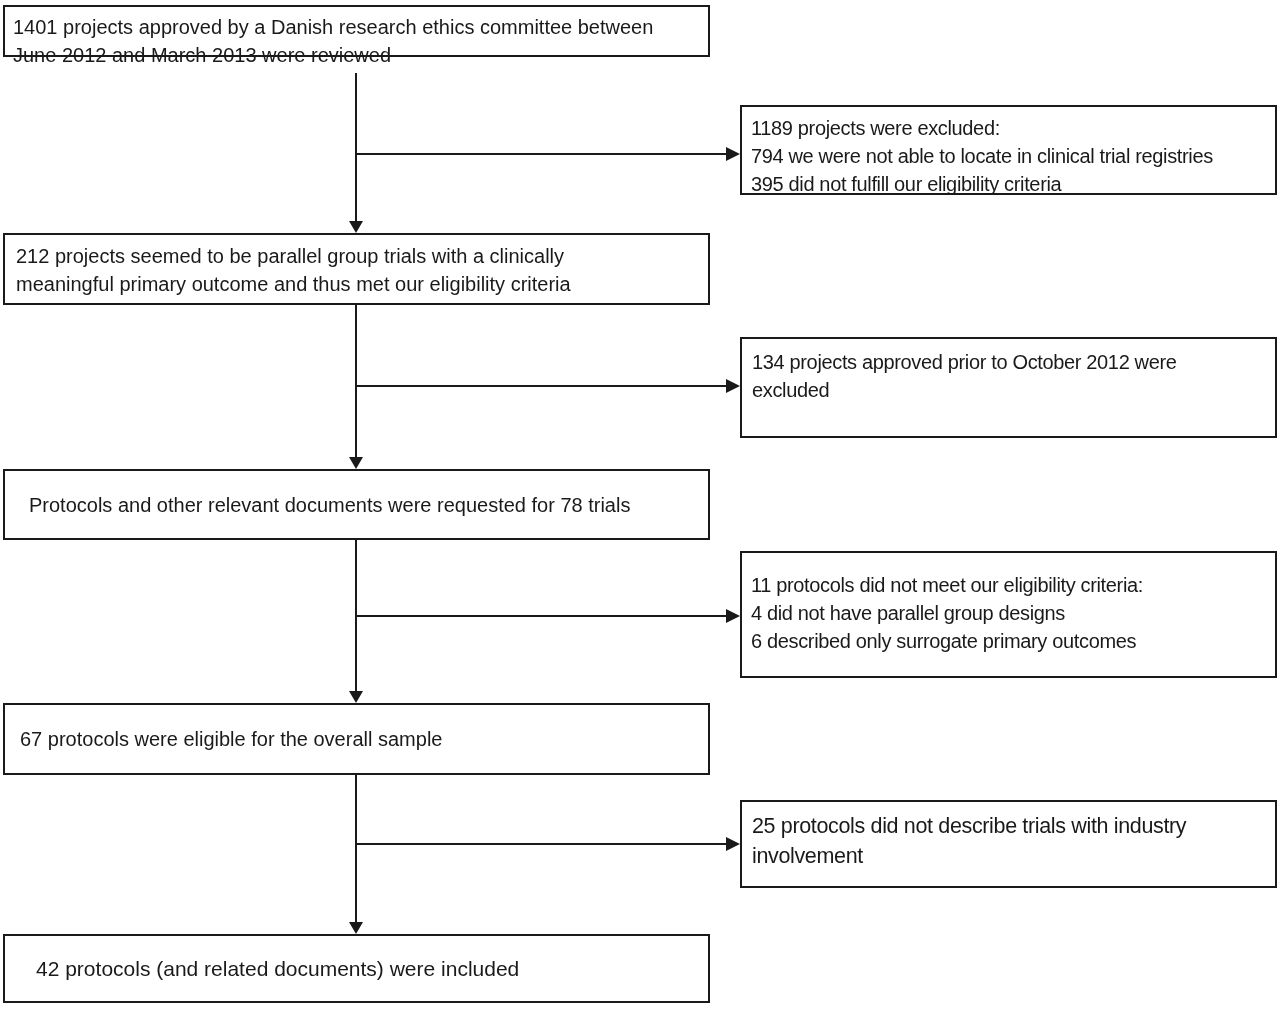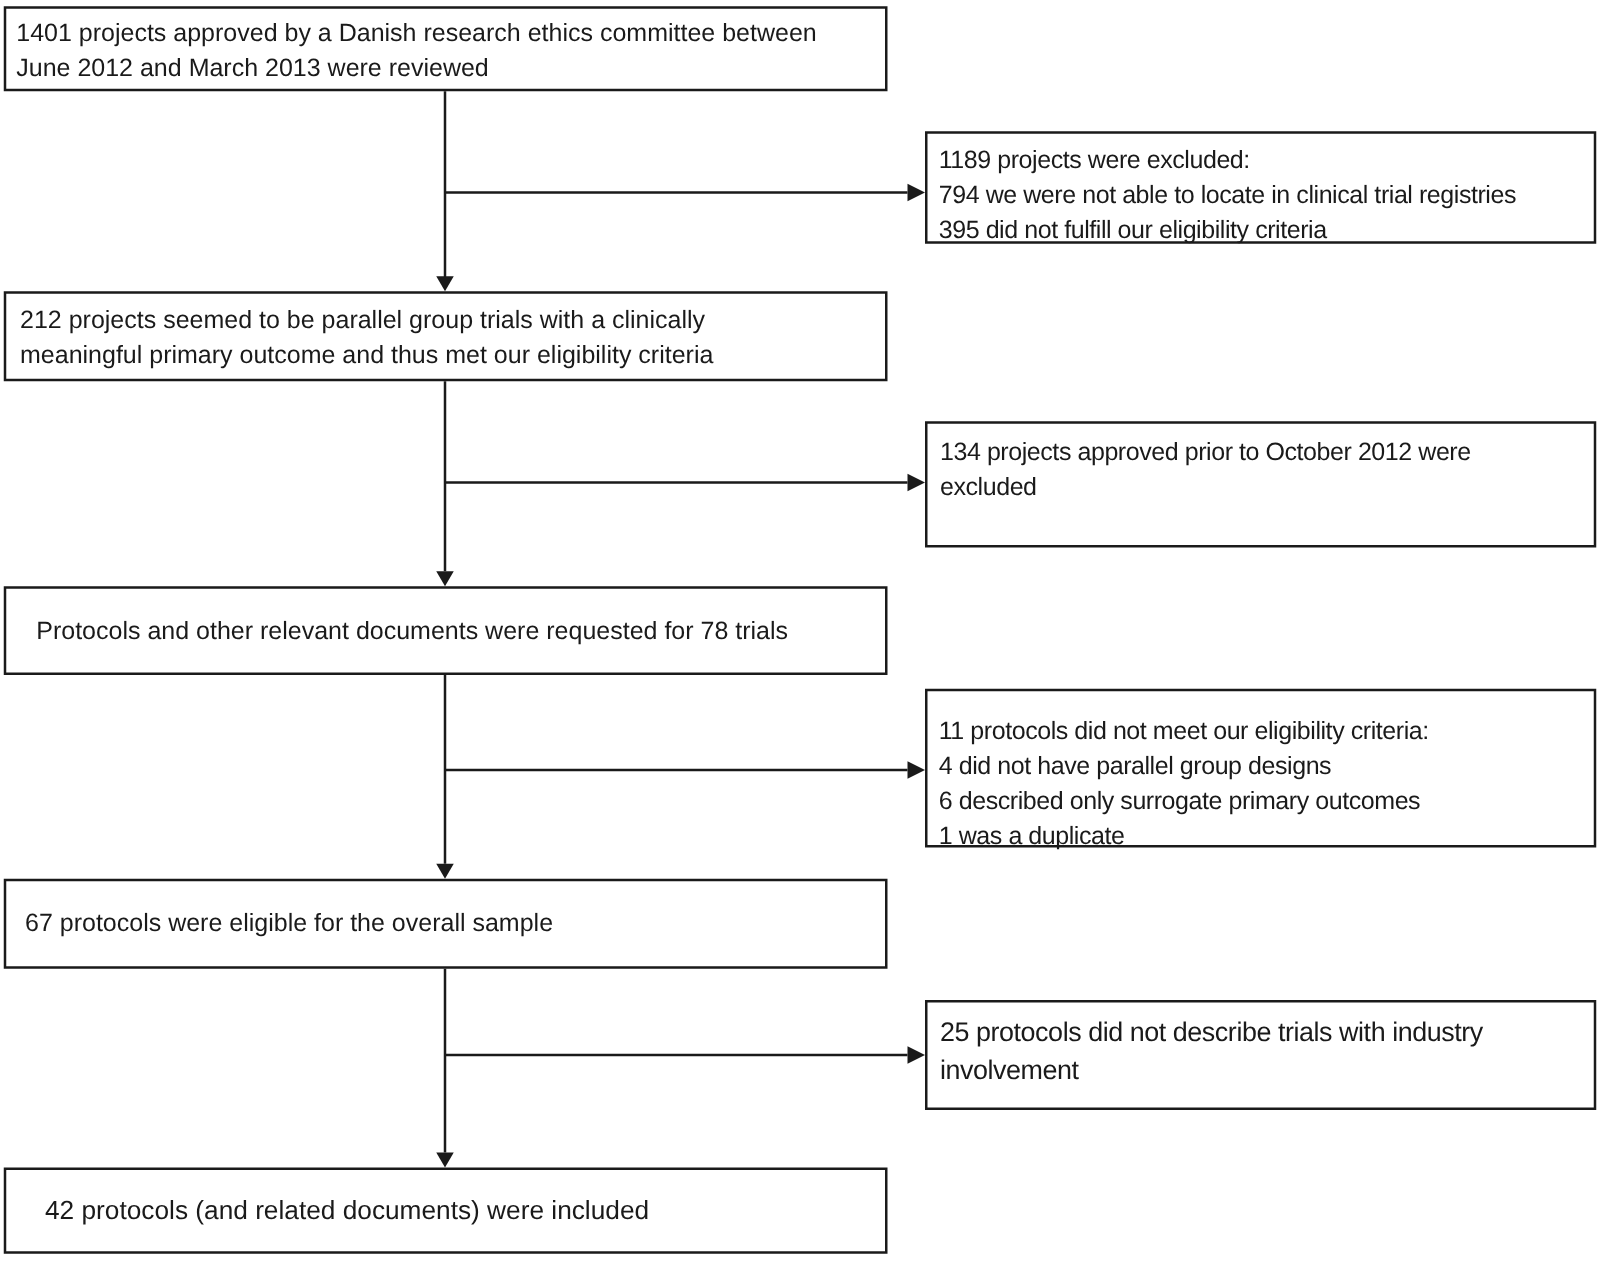--- a/index.html
+++ b/index.html
@@ -21,21 +21,21 @@
     border: 2px solid #1a1a1a;
     background: #ffffff;
     font-size: 20px;
     line-height: 28px;
   }
   .box .txtline {
     white-space: nowrap;
   }
   
   .main-box { left: 3px; width: 707px; }
-  .mb1 { top: 5px;   height: 68px; padding: 6px 16px 0 8px; }
+  .mb1 { top: 5px;   height: 52px; padding: 6px 16px 0 8px; }
   .mb2 { top: 233px; height: 72px; padding: 7px 8px 0 11px; }
   .mb3 { top: 469px; height: 71px; padding-left: 24px; display: flex; flex-direction: column; justify-content: center; }
   .mb4 { top: 703px; height: 72px; padding-left: 15px; display: flex; flex-direction: column; justify-content: center; }
   .mb5 { top: 934px; height: 69px; padding-left: 31px; display: flex; flex-direction: column; justify-content: center; font-size: 21px; }
   
   .excl-box { left: 740px; width: 537px; letter-spacing: -0.35px; }
   .eb1 { top: 105px; height: 90px; padding: 7px 4px 0 9px; }
   .eb2 { top: 337px; height: 101px; padding: 9px 8px 0 10px; }
   .eb3 { top: 551px; height: 127px; padding: 18px 6px 0 9px; }
   .eb4 { top: 800px; height: 88px;  padding: 9px 8px 0 10px; font-size: 21.5px; line-height: 30px; }
@@ -98,21 +98,20 @@
 
   <div class="box excl-box eb2">
     <div class="txtline">134 projects approved prior to October 2012 were</div>
     <div class="txtline">excluded</div>
   </div>
 
   <div class="box excl-box eb3">
     <div class="txtline">11 protocols did not meet our eligibility criteria:</div>
     <div class="txtline">4 did not have parallel group designs</div>
     <div class="txtline">6 described only surrogate primary outcomes</div>
-    <div class="txtline">1 was a duplicate</div>
   </div>
 
   <div class="box excl-box eb4">
     <div class="txtline">25 protocols did not describe trials with industry</div>
     <div class="txtline">involvement</div>
   </div>
 
   <div class="vline" style="top:73px; height:150px;"></div>
   <div class="arrow-down" style="top:221px;"></div>
 

